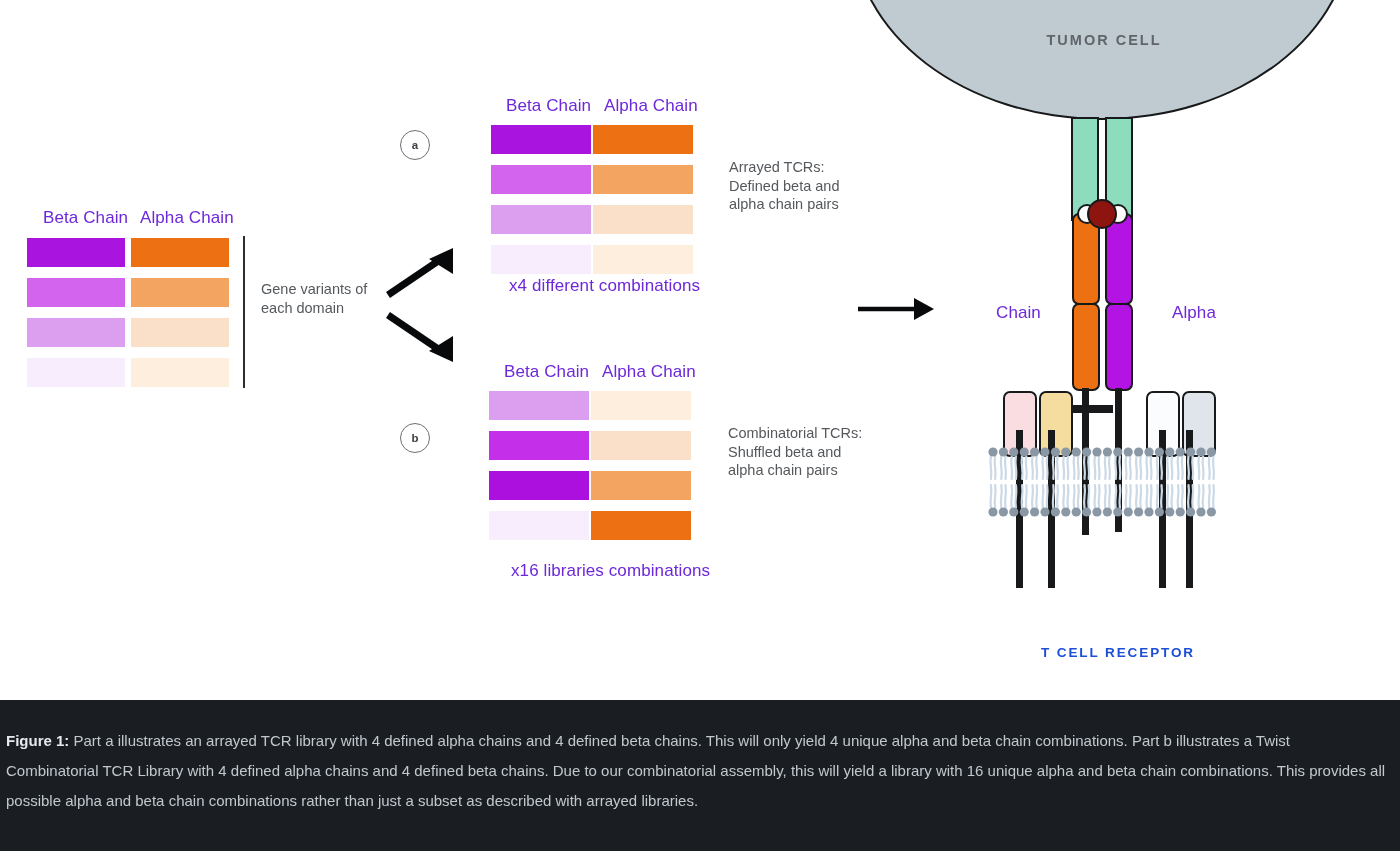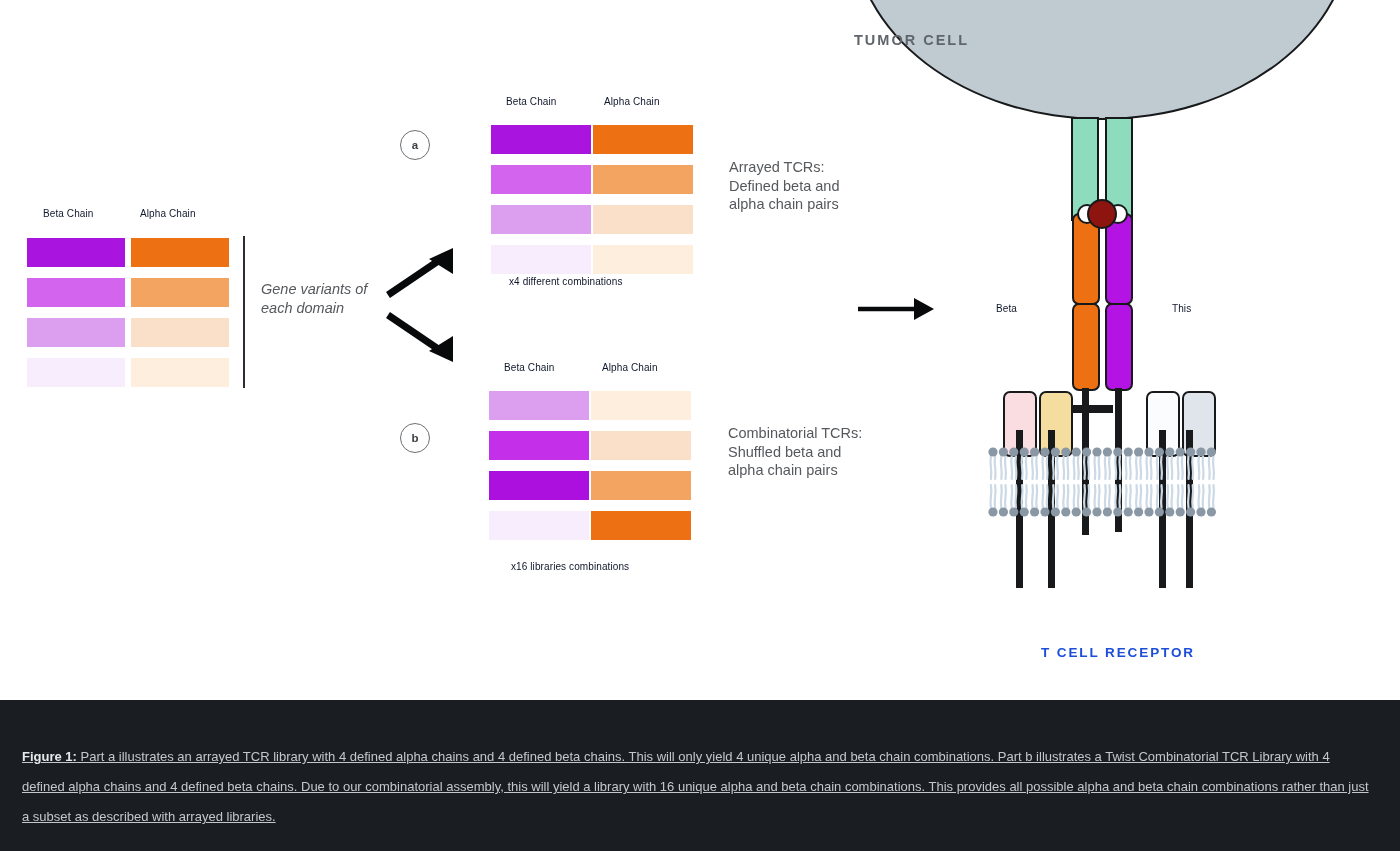--- a/index.html
+++ b/index.html
@@ -8,22 +8,22 @@
     background:#ffffff;
     font-family:"Liberation Sans", sans-serif;
     overflow:hidden;
     position:relative;
   }
   .fig{position:absolute;left:0;top:0;width:1400px;height:700px;background:#fff;}
 
   
   .lbl{
     position:absolute;
-    color:#0f172a;
-    font-size:10px;
+    color:#6d28d9;
+    font-size:17px;
     letter-spacing:.1px;
     white-space:nowrap;
   }
   .lbl-multi{
     position:absolute;
     color:#55585c;
     font-size:14.5px;
     line-height:18.5px;
     white-space:pre-line;
   }
@@ -57,21 +57,21 @@
     position:absolute;
     left:852px;top:-262px;
     width:500px;height:382px;
     background:#bfcbd1;
     border:2.2px solid #18191b;
     border-radius:50%;
     box-sizing:border-box;
   }
   .tumor-label{
     position:absolute;left:0;top:292px;width:500px;
-    text-align:left;
+    text-align:center;
     color:#5f656b;
     font-size:14.5px;
     font-weight:700;
     letter-spacing:2.0px;
   }
 
   .mhc{
     position:absolute;
     border:2.2px solid #18191b;
     box-sizing:border-box;
@@ -124,26 +124,25 @@
 
   
   .caption{
     position:absolute;left:0;top:700px;
     width:1400px;height:151px;
     background:#1a1e22;
     box-sizing:border-box;
     padding:26px 14px 0 6px;
   }
   .caption p{
-    margin:16px;
+    margin:0;
     color:#c3c8cd;
-    font-size:13px;
+    font-size:15px;
     line-height:30px;
     font-family:"Liberation Sans", sans-serif;
-    text-decoration:underline;
   }
   .caption b{color:#e6e9ec;font-weight:700;}
 </style>
 </head>
 <body>
 
 <div class="fig">
 
   <div>
     <div class="lbl" style="left:43px;top:208px;">Beta Chain</div>
@@ -156,21 +155,21 @@
       <div class="bar" id="lp-b3" style="left: 0px; top: 120px; background: rgb(248, 237, 253);"></div>
 
       <div class="bar" id="lp-a0" style="left: 104px; top: 0px; background: rgb(237, 112, 18);"></div>
       <div class="bar" id="lp-a1" style="left: 104px; top: 40px; background: rgb(244, 164, 97);"></div>
       <div class="bar" id="lp-a2" style="left: 104px; top: 80px; background: rgb(250, 224, 200);"></div>
       <div class="bar" id="lp-a3" style="left: 104px; top: 120px; background: rgb(253, 238, 222);"></div>
     </div>
 
     <div class="vdiv" style="left:243px;top:236px;height:152px;"></div>
 
-    <div class="lbl-multi" style="left:261px;top:280px;font-style:italic;">Gene variants of
+    <div class="lbl-multi" style="left:261px;top:280px;">Gene variants of
 each domain</div>
   </div>
 
   <svg class="arrow-svg" style="left:385px;top:240px;" width="80" height="130" viewBox="0 0 80 130">
     <g stroke="#08090a" stroke-width="7" fill="none" stroke-linecap="butt">
       <line x1="3" y1="55" x2="62" y2="15"></line>
       <line x1="3" y1="75" x2="62" y2="115"></line>
     </g>
     <polygon points="68,8 68,34 44,19" fill="#08090a"></polygon>
     <polygon points="68,122 68,96 44,111" fill="#08090a"></polygon>
@@ -241,22 +240,22 @@
     <div class="notch" style="left:1077px;top:204px;"></div>
     <div class="notch" style="left:1108px;top:204px;"></div>
     <div class="antigen" style="left:1087px;top:199px;"></div>
 
     <div class="dom" style="left:1072px;top:213px;width:28px;height:92px;background:#ed7012;"></div>
     <div class="dom" style="left:1105px;top:213px;width:28px;height:92px;background:#b313e3;"></div>
 
     <div class="dom" style="left:1072px;top:303px;width:28px;height:88px;background:#ed7012;"></div>
     <div class="dom" style="left:1105px;top:303px;width:28px;height:88px;background:#b313e3;"></div>
 
-    <div class="lbl" style="left:996px;top:303px;">Beta</div>
-    <div class="lbl" style="left:1172px;top:303px;">This</div>
+    <div class="lbl" style="left:996px;top:303px;">Chain</div>
+    <div class="lbl" style="left:1172px;top:303px;">Alpha</div>
 
     <div class="stalk" style="left:1082px;top:388px;width:7px;height:147px;"></div>
     <div class="stalk" style="left:1115px;top:388px;width:7px;height:144px;"></div>
     <div class="stalk" style="left:1058px;top:405px;width:55px;height:8px;"></div>
 
     <div class="cd3box" style="left:1003px;top:391px;background:#fadde0;"></div>
     <div class="cd3box" style="left:1039px;top:391px;background:#f5dda0;"></div>
     <div class="cd3box" style="left:1146px;top:391px;background:#fbfcfd;"></div>
     <div class="cd3box" style="left:1182px;top:391px;background:#dfe5ea;"></div>
 

